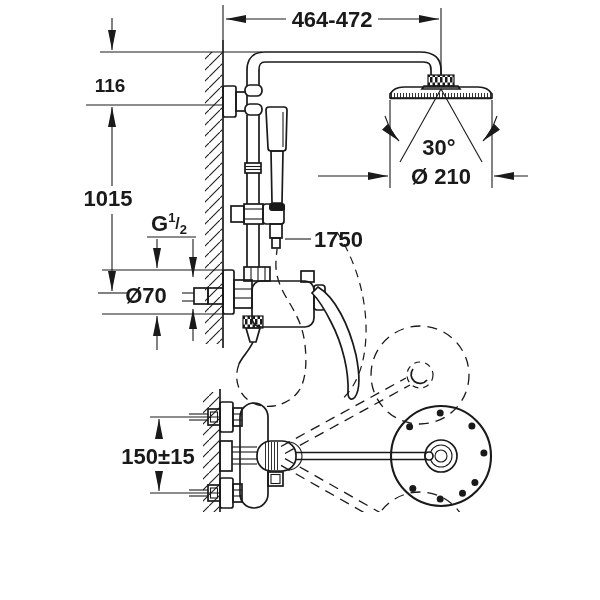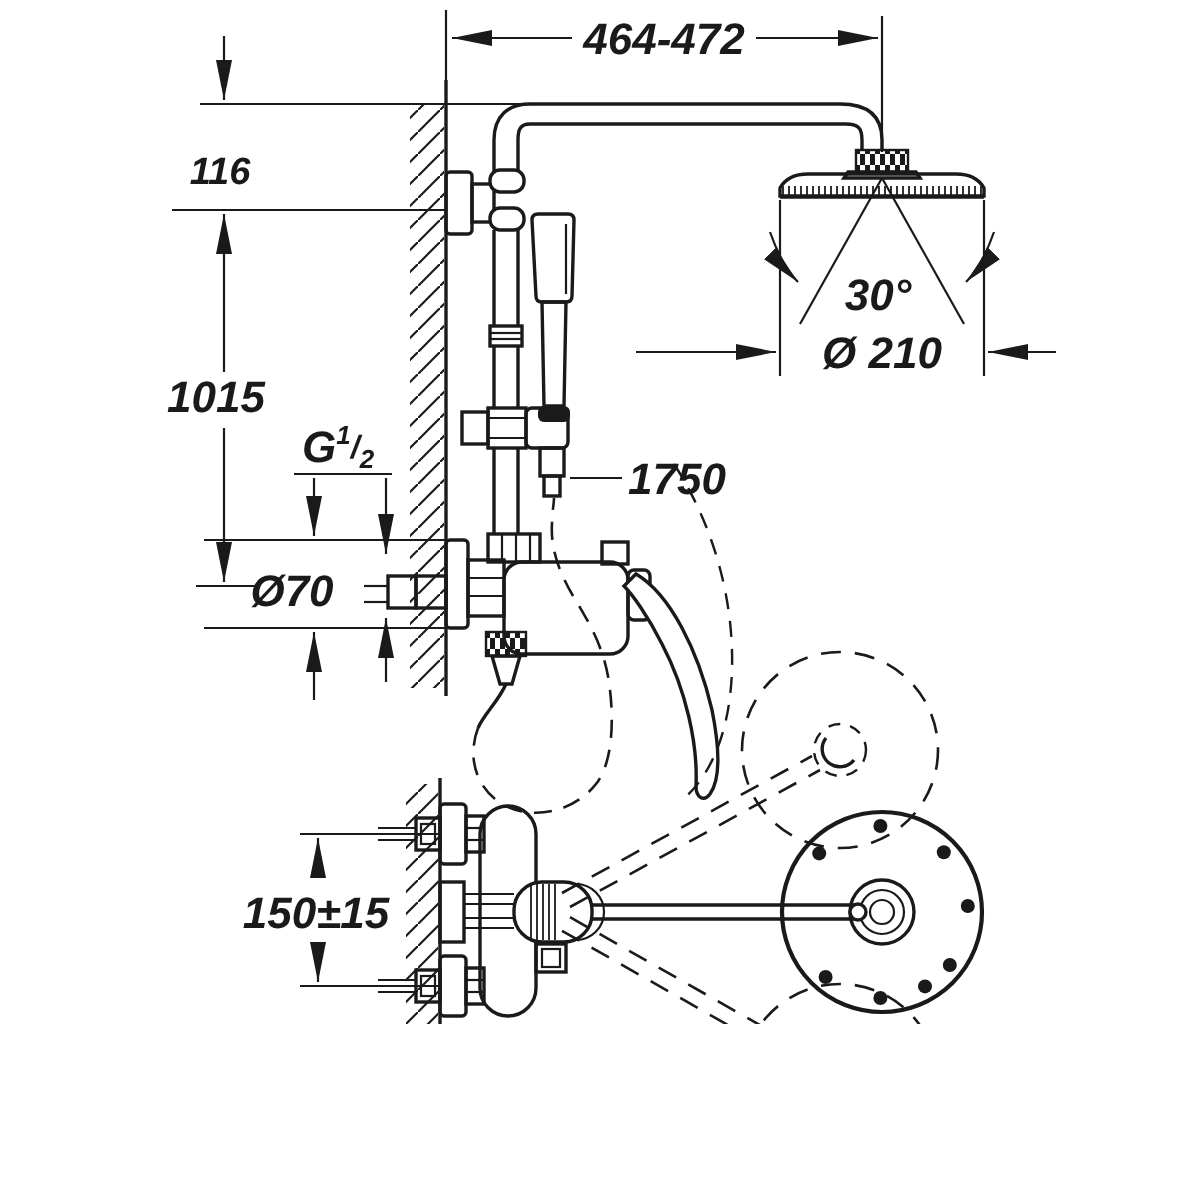--- a/index.html
+++ b/index.html
@@ -1,16 +1,16 @@
 <!DOCTYPE html>
 <html><head>
 <meta charset="utf-8">
 <style>
   html,body{margin:0;padding:0;background:#ffffff;}
-  .stage{width:600px;height:512px;position:relative;background:#ffffff;overflow:hidden;font-style:italic;}
+  .stage{width:600px;height:512px;position:relative;background:#ffffff;overflow:hidden;}
   svg{display:block;font-family:"Liberation Sans", sans-serif;}
   text{fill:#1a1a1a;font-weight:bold;}
   .dim{font-size:22px;}
   .dim-small{font-size:19px;}
   .outline{fill:none;stroke:#1a1a1a;stroke-width:1.7;}
   .outline-thick{fill:none;stroke:#1a1a1a;stroke-width:2.1;}
   .thin{fill:none;stroke:#1a1a1a;stroke-width:1.1;}
   .dashed{fill:none;stroke:#1a1a1a;stroke-width:1.3;stroke-dasharray:10 7;}
   .dash-fine{fill:none;stroke:#1a1a1a;stroke-width:1.2;stroke-dasharray:6 5;}
   .whitefill{fill:#ffffff;stroke:#1a1a1a;stroke-width:1.7;}

